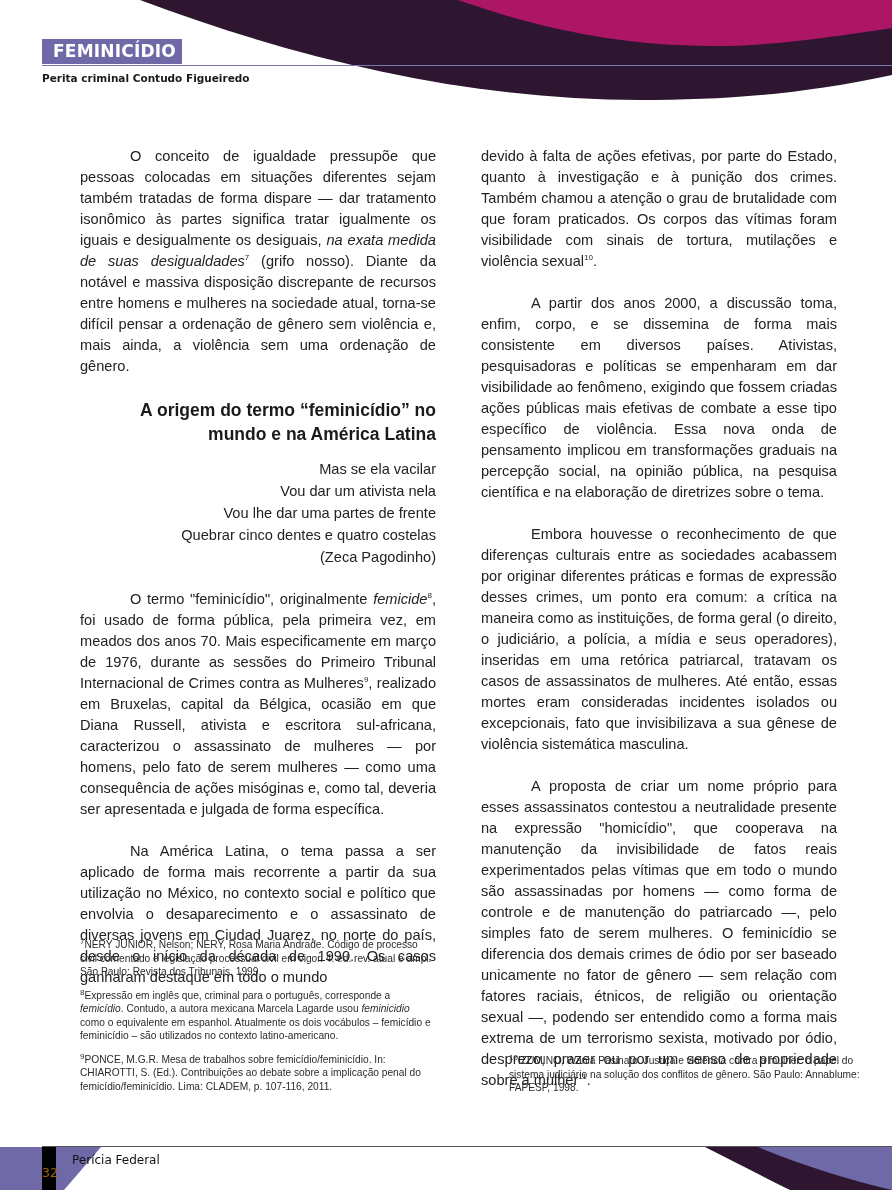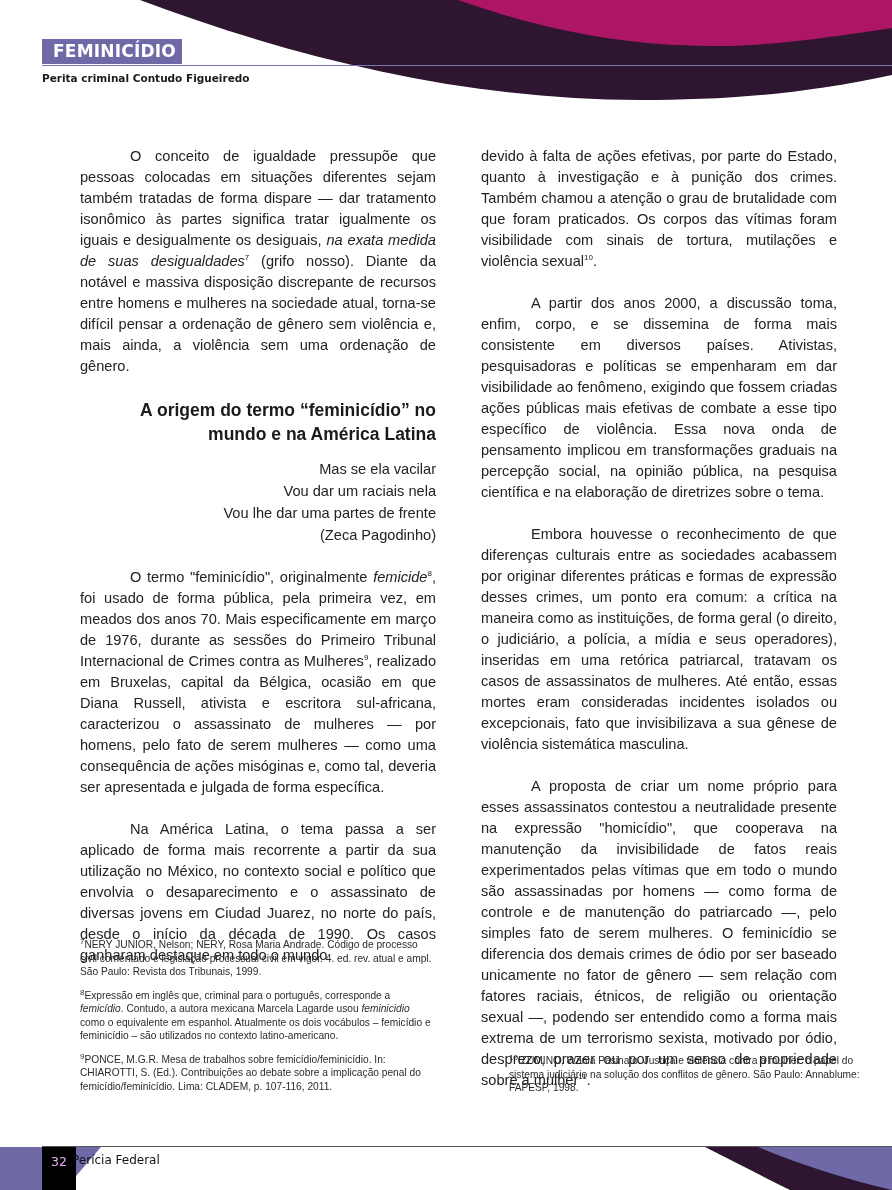--- a/index.html
+++ b/index.html
@@ -35,22 +35,22 @@
   .epigraph { text-align: right; margin-bottom: 21px; }
   .epigraph div { line-height: 22px; }
 
   .footnotes { position: absolute; width: 356px; font-family: Liberation Sans, sans-serif; font-size: 10.2px; line-height: 13.5px; color: #2b2b2b; }
   .footnotes-left { left: 80px; top: 938px; }
   .footnotes-right { left: 509px; top: 1054px; }
   .fn { margin-bottom: 10px; }
 
   .footer-line { position: absolute; left: 42px; top: 1146px; width: 850px; height: 1px; background: #555; }
   .page-number {
-    position: absolute; left: 42px; top: 1147px; width: 34px; height: 43px; background: #000;
-    color: #f0abfc; font-family: "DejaVu Sans", sans-serif; font-size: 12.5px; text-align: center; padding-top: 7px;
+    position: absolute; left: 42px; top: 1147px; width: 14px; height: 43px; background: #000;
+    color: #a16207; font-family: "DejaVu Sans", sans-serif; font-size: 12.5px; text-align: center; padding-top: 18px;
   }
   .publication {
     position: absolute; left: 72px; top: 1153px;
     font-family: "DejaVu Sans", sans-serif; font-size: 12px; color: #111;
   }
 </style>
 </head>
 <body>
 
 <svg class="deco" viewBox="0 0 892 1190" xmlns="http://www.w3.org/2000/svg">
@@ -73,22 +73,23 @@
 
 <div class="col col-left">
   <p class="para">
     <span class="indent"></span><span>O conceito de igualdade pressupõe que pessoas colocadas em situações diferentes sejam também tratadas de forma dispare — dar tratamento isonômico às partes significa tratar igualmente os iguais e desigualmente os desiguais, </span><em>na exata medida de suas desigualdades</em><sup>7</sup><span> (grifo nosso). Diante da notável e massiva disposição discrepante de recursos entre homens e mulheres na sociedade atual, torna-se difícil pensar a ordenação de gênero sem violência e, mais ainda, a violência sem uma ordenação de gênero.</span>
   </p>
 
   <h2 class="section-heading">A origem do termo “feminicídio” no mundo e na América Latina</h2>
 
   <div class="epigraph">
     <div>Mas se ela vacilar</div>
-    <div>Vou dar um raciais nela</div>
+    <div>Vou dar um ativista nela</div>
     <div>Vou lhe dar uma partes de frente</div>
+    <div>Quebrar cinco dentes e quatro costelas</div>
     <div>(Zeca Pagodinho)</div>
   </div>
 
   <p class="para">
     <span class="indent"></span><span>O termo "feminicídio", originalmente </span><em>femicide</em><sup>8</sup><span>, foi usado de forma pública, pela primeira vez, em meados dos anos 70. Mais especificamente em março de 1976, durante as sessões do Primeiro Tribunal Internacional de Crimes contra as Mulheres</span><sup>9</sup><span>, realizado em Bruxelas, capital da Bélgica, ocasião em que Diana Russell, ativista e escritora sul-africana, caracterizou o assassinato de mulheres — por homens, pelo fato de serem mulheres — como uma consequência de ações misóginas e, como tal, deveria ser apresentada e julgada de forma específica.</span>
   </p>
 
   <p class="para">
     <span class="indent"></span><span>Na América Latina, o tema passa a ser aplicado de forma mais recorrente a partir da sua utilização no México, no contexto social e político que envolvia o desaparecimento e o assassinato de diversas jovens em Ciudad Juarez, no norte do país, desde o início da década de 1990. Os casos ganharam destaque em todo o mundo</span>
   </p>

